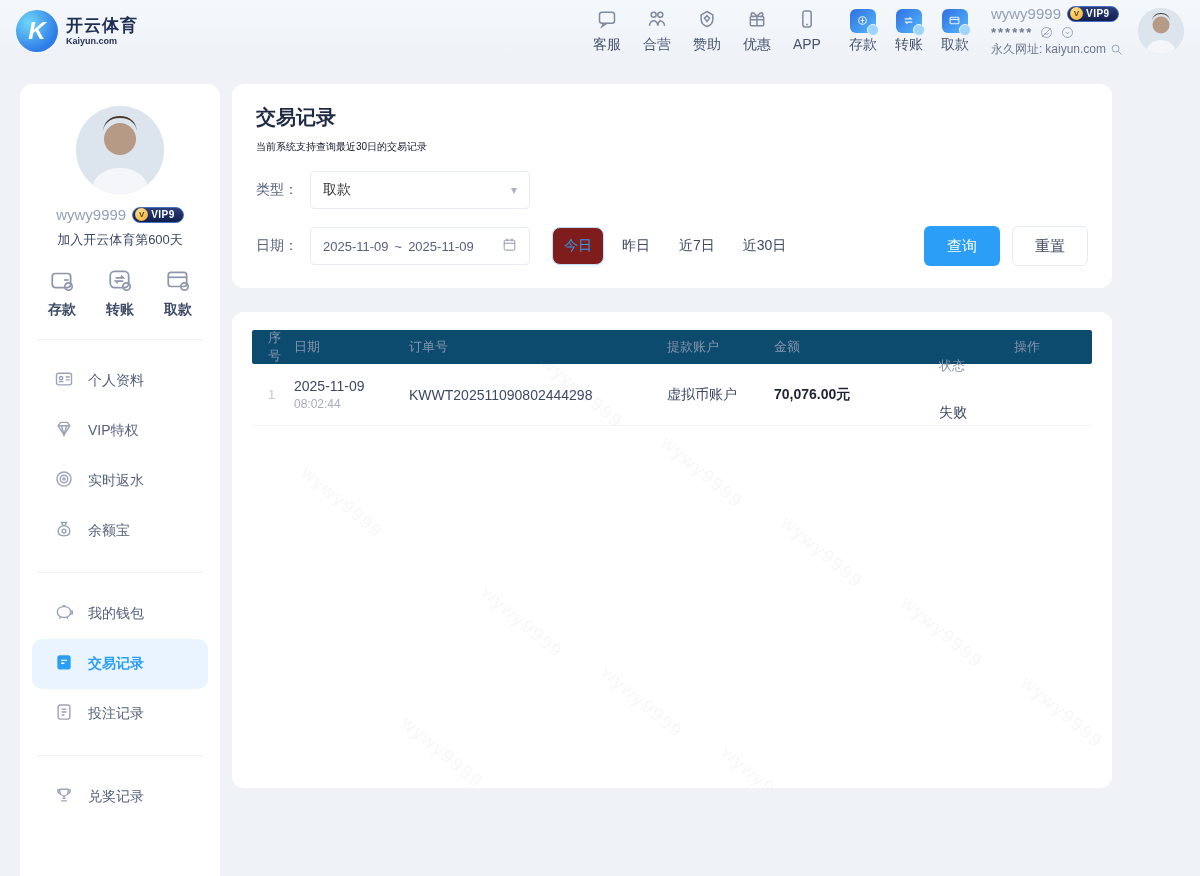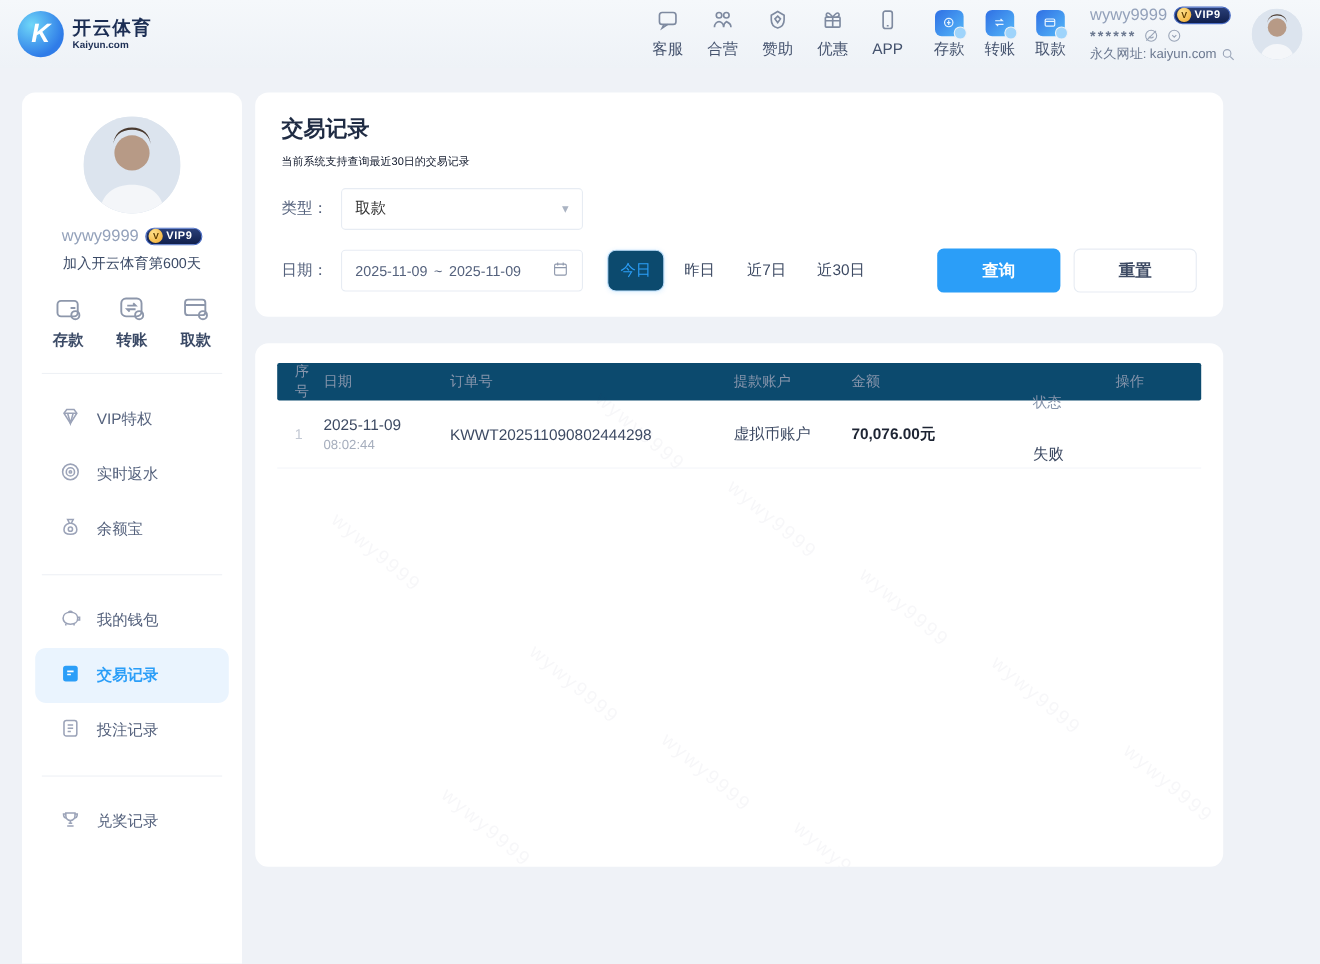--- a/index.html
+++ b/index.html
@@ -95,26 +95,26 @@
     background:#fff; }
   .select-box .chev { margin-left:auto; color:#aab3c2; font-size:12px; }
   .date-box { width:220px; height:38px; border:1px solid #e7ecf3; border-radius:4px;
     display:flex; align-items:center; padding:0 12px; font-size:13px; color:#55627d; cursor:pointer; gap:6px; }
   .date-box .cal { margin-left:auto; }
   .date-box .cal svg { width:15px; height:15px; stroke:#8d97ab; fill:none; stroke-width:1.6; }
 
   .range-group { display:flex; align-items:center; margin-left:22px; gap:6px; }
   .range-btn { min-width:52px; height:38px; display:flex; align-items:center; justify-content:center;
     padding:0 10px; font-size:14px; color:#3d4a63; cursor:pointer; border-radius:8px; border:1px solid transparent; }
-  .range-btn.active { border-color:#bfdffb; color:#2b9ef8; background:#0c4a6e;
+  .range-btn.active { border-color:#bfdffb; color:#2b9ef8; background:#7f1d1d;
     box-shadow:0 1px 4px rgba(43,158,248,.12); }
 
   .btns { margin-left:auto; display:flex; gap:12px; }
-  .btn { width:112px; height:40px; border-radius:6px; font-size:15px; display:flex;
-    align-items:center; justify-content:center; cursor:pointer;font-weight:bold; }
+  .btn { width:76px; height:40px; border-radius:6px; font-size:15px; display:flex;
+    align-items:center; justify-content:center; cursor:pointer; }
   .btn-primary { background:#2b9ef8; color:#fff; }
   .btn-plain { background:#fff; border:1px solid #e7ecf3; color:#3d4a63; }
 
   
   .card-table { margin-top:24px; height:476px; padding:18px 20px; position:relative; overflow:hidden; }
   .thead { display:flex; align-items:center; height:34px; background:#0c4a6e; border-radius:2px;
     font-size:13px; color:#8694ab; }
   .trow { display:flex; align-items:center; min-height:62px; border-bottom:1px solid #f3f6fa;
     font-size:14px; color:#3d4a63; }
   .c { padding-right:8px; }
@@ -302,20 +302,28 @@
               </svg></span>
           <span class="pa-lbl">取款</span>
         </div>
       </div>
     </div>
 
     <div class="divider"></div>
 
     <div class="menu-item">
       <span><svg viewBox="0 0 24 24">
+            <rect x="3" y="5" width="18" height="14" rx="2.5"></rect>
+            <circle cx="8.5" cy="11" r="2"></circle>
+            <path d="M6 16c.6-1.6 4.4-1.6 5 0M14 9.5h5M14 13h5"></path>
+          </svg></span>
+      <span class="m-lbl">个人资料</span>
+    </div>
+    <div class="menu-item">
+      <span><svg viewBox="0 0 24 24">
             <path d="M5 8l3-4h8l3 4-7 11z"></path>
             <path d="M5 8h14M9 8l3 11 3-11"></path>
           </svg></span>
       <span class="m-lbl">VIP特权</span>
     </div>
     <div class="menu-item">
       <span><svg viewBox="0 0 24 24">
             <circle cx="12" cy="12" r="8.5"></circle>
             <circle cx="12" cy="12" r="4.5"></circle>
             <circle cx="12" cy="12" r="1.3"></circle>

